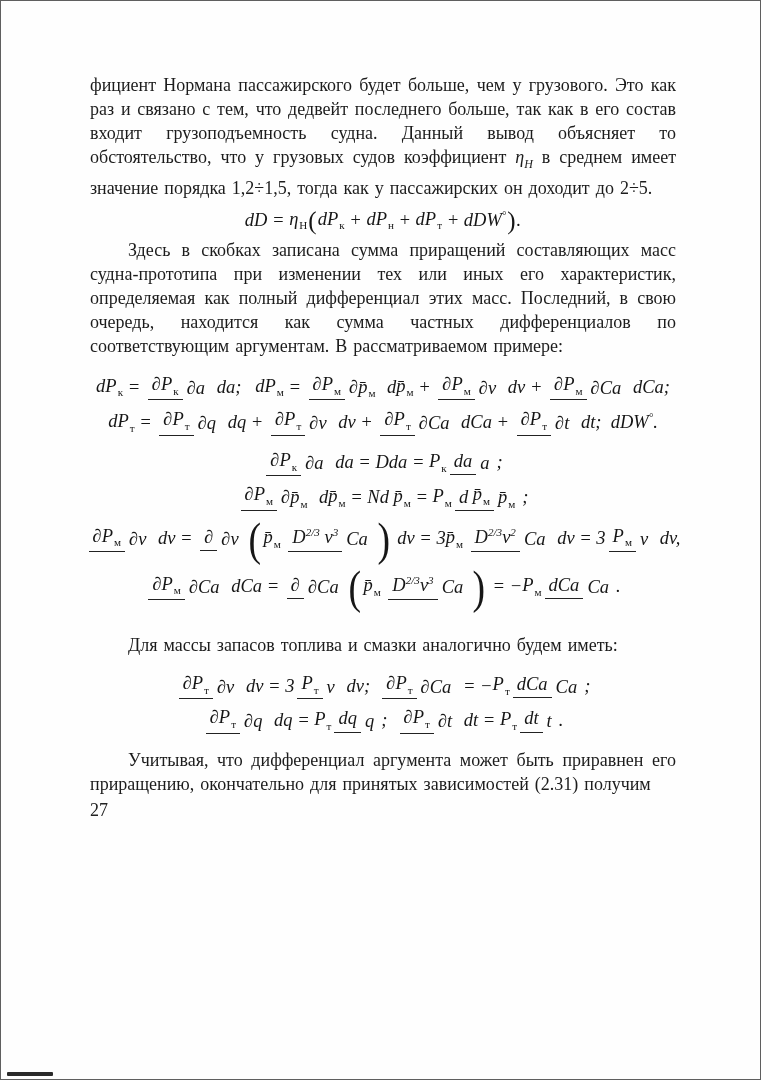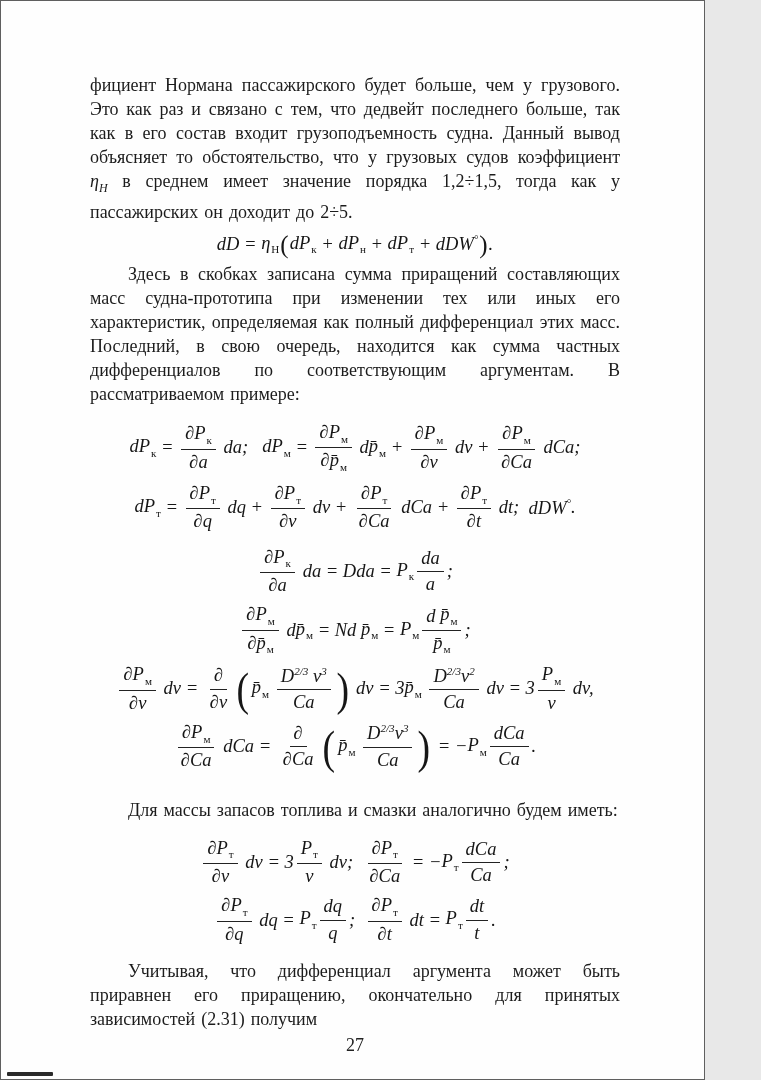--- a/index.html
+++ b/index.html
@@ -1,18 +1,18 @@
 <!DOCTYPE html>
 <html><head>
 <meta charset="utf-8">
 <style>
   * { margin:0; padding:0; box-sizing:border-box; }
   html,body { width:761px; height:1080px; background:#e8e8e8; font-family:"Liberation Serif","DejaVu Serif",serif; }
   .page {
-    position:relative; width:705px; height:1080px; overflow:hidden;
+    position:relative; width:761px; height:1080px; overflow:hidden;
     background:#fefefe; color:#1e1e1e;
     border:1px solid #5f5f5f;
     padding:72px 84px 0 89px;
   }
   .scan-mark { position:absolute; left:6px; bottom:3px; width:46px; height:4px; background:#2a2a2a; border-radius:1px; }
   p.body-text {
     font-size:18px; line-height:24px; text-align:justify; color:#1c1c1c;
     word-spacing:1.5px;
   }
   .indent { text-indent:38px; }
@@ -21,21 +21,21 @@
 
   
   .formula {
     display:flex; justify-content:center; align-items:center;
     font-style:italic; font-size:18.5px; line-height:1.15; color:#161616;
     white-space:nowrap;
   }
   .mi { white-space:pre; display:inline-block; }
   .mi sub { font-size:0.6em; font-style:normal; font-weight:500; margin-left:1px; }
   .mi sup { font-size:0.6em; }
-  .frac { display:inline-flex; flex-direction:column; align-items:center; vertical-align:middle; margin:0 3px; }
+  .frac { display:inline-flex; flex-direction:row; align-items:center; vertical-align:middle; margin:0 3px; }
   .frac > .num { display:inline-flex; align-items:flex-end; justify-content:center; border-bottom:1.3px solid #222; padding:0 4px 2px; }
   .frac > .den { display:inline-flex; align-items:flex-start; justify-content:center; padding:2px 4px 0; }
   .grp { display:inline-flex; align-items:center; }
   .paren { font-style:normal; font-weight:300; line-height:0.85; padding:0 1px; }
   .paren-small { font-size:1.35em; }
   .paren-big { font-size:2.55em; transform:scaleX(0.8); }
 
   
   .m-p1  { margin-top:0; }
   .m-p2  { margin-top:0; }
@@ -45,21 +45,21 @@
   .m-f2b { margin-top:9px; }
   .m-p4  { margin-top:30px; }
   .m-f3a { margin-top:14px; }
   .m-f3b { margin-top:8px; }
   .m-f3c { margin-top:8px; }
   .m-f3d { margin-top:8px; }
   .m-p5  { margin-top:26px; }
   .m-f4a { margin-top:16px; }
   .m-f4b { margin-top:8px; }
   .m-p6  { margin-top:14px; }
-  .page-number { margin-top:4px; text-align:center; font-size:18px; color:#222; }
+  .page-number { margin-top:4px; text-align:left; font-size:18px; color:#222; }
 </style>
 </head>
 <body>
 
 <div class="page">
 
   <p class="body-text m-p1"><span>фициент Нормана пассажирского будет больше, чем у грузового. Это как раз и связано с тем, что дедвейт последнего больше, так как в его состав входит грузоподъемность судна. Данный вывод объясняет то обстоятельство, что у грузовых судов коэффициент </span><span class="eta">η</span><sub class="inline-sub">H</sub><span> в среднем имеет значение порядка 1,2÷1,5, тогда как у пассажирских он доходит до 2÷5.</span></p>
 
 
   <div class="formula m-f1">

